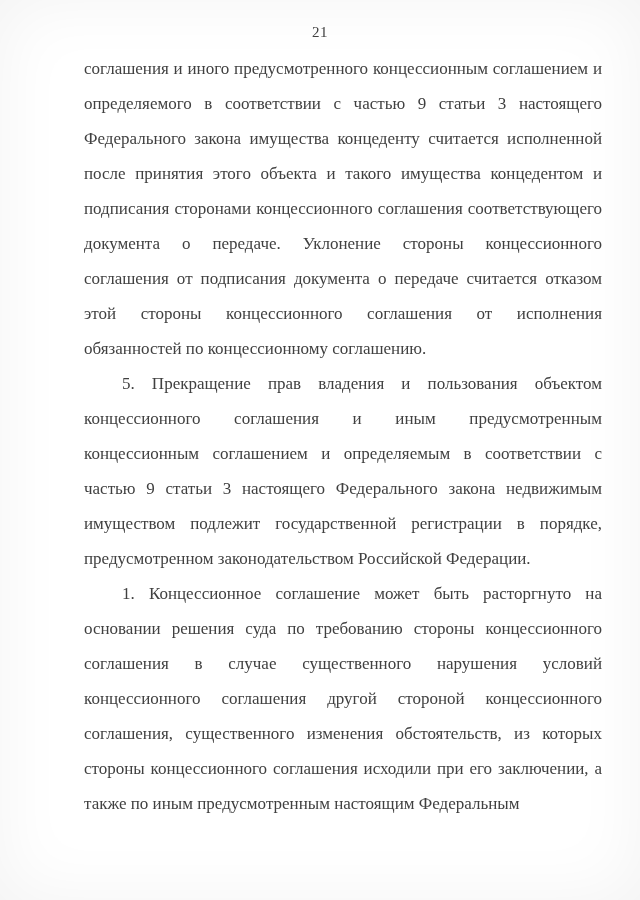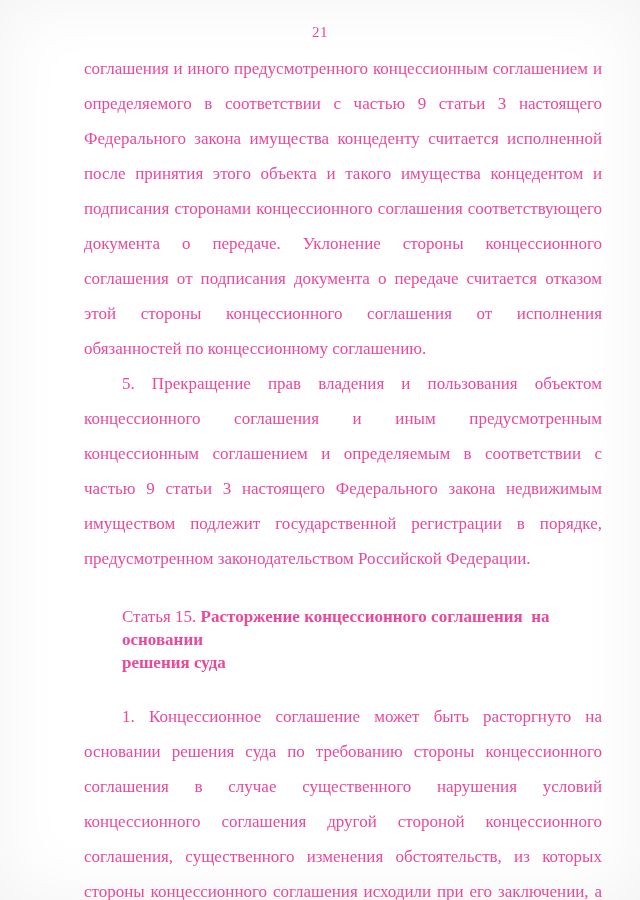--- a/index.html
+++ b/index.html
@@ -12,21 +12,21 @@
     background: #e9e9e9;
     font-family: "Liberation Serif", serif;
   }
   .page {
     position: relative;
     width: 640px;
     height: 900px;
     background: #ffffff;
     box-shadow: inset 0 0 70px rgba(0,0,0,0.05);
     overflow: hidden;
-    color: #ec4899;
+    color: #404040;
   }
   .page-number {
     padding-top: 24px;
     text-align: center;
     font-size: 15px;
     letter-spacing: 0.5px;
   }
   .content {
     margin: 10px 38px 0 84px;
     font-size: 17px;
@@ -51,17 +51,15 @@
   }
 </style>
 </head>
 <body>
 
 <div class="page">
   <div class="page-number">21</div>
   <div class="content" id="content">
       <p class="para">соглашения и иного предусмотренного концессионным соглашением и определяемого в соответствии с частью 9 статьи 3 настоящего Федерального закона имущества концеденту считается исполненной после принятия этого объекта и такого имущества концедентом и подписания сторонами концессионного соглашения соответствующего документа о передаче. Уклонение стороны концессионного соглашения от подписания документа о передаче считается отказом этой стороны концессионного соглашения от исполнения обязанностей по концессионному соглашению.</p>
       <p class="para indent">5. Прекращение прав владения и пользования объектом концессионного соглашения и иным предусмотренным концессионным соглашением и определяемым в соответствии с частью 9 статьи 3 настоящего Федерального закона недвижимым имуществом подлежит государственной регистрации в порядке, предусмотренном законодательством Российской Федерации.</p>
-      <p class="heading"><span class="prefix">Статья 15. </span><span class="title">Расторжение концессионного соглашения  на основании
-решения суда</span></p>
       <p class="para indent">1. Концессионное соглашение может быть расторгнуто на основании решения суда по требованию стороны концессионного соглашения в случае существенного нарушения условий концессионного соглашения другой стороной концессионного соглашения, существенного изменения обстоятельств, из которых стороны концессионного соглашения исходили при его заключении, а также по иным предусмотренным настоящим Федеральным</p>
     </div>
 </div>
 
 </body></html>

